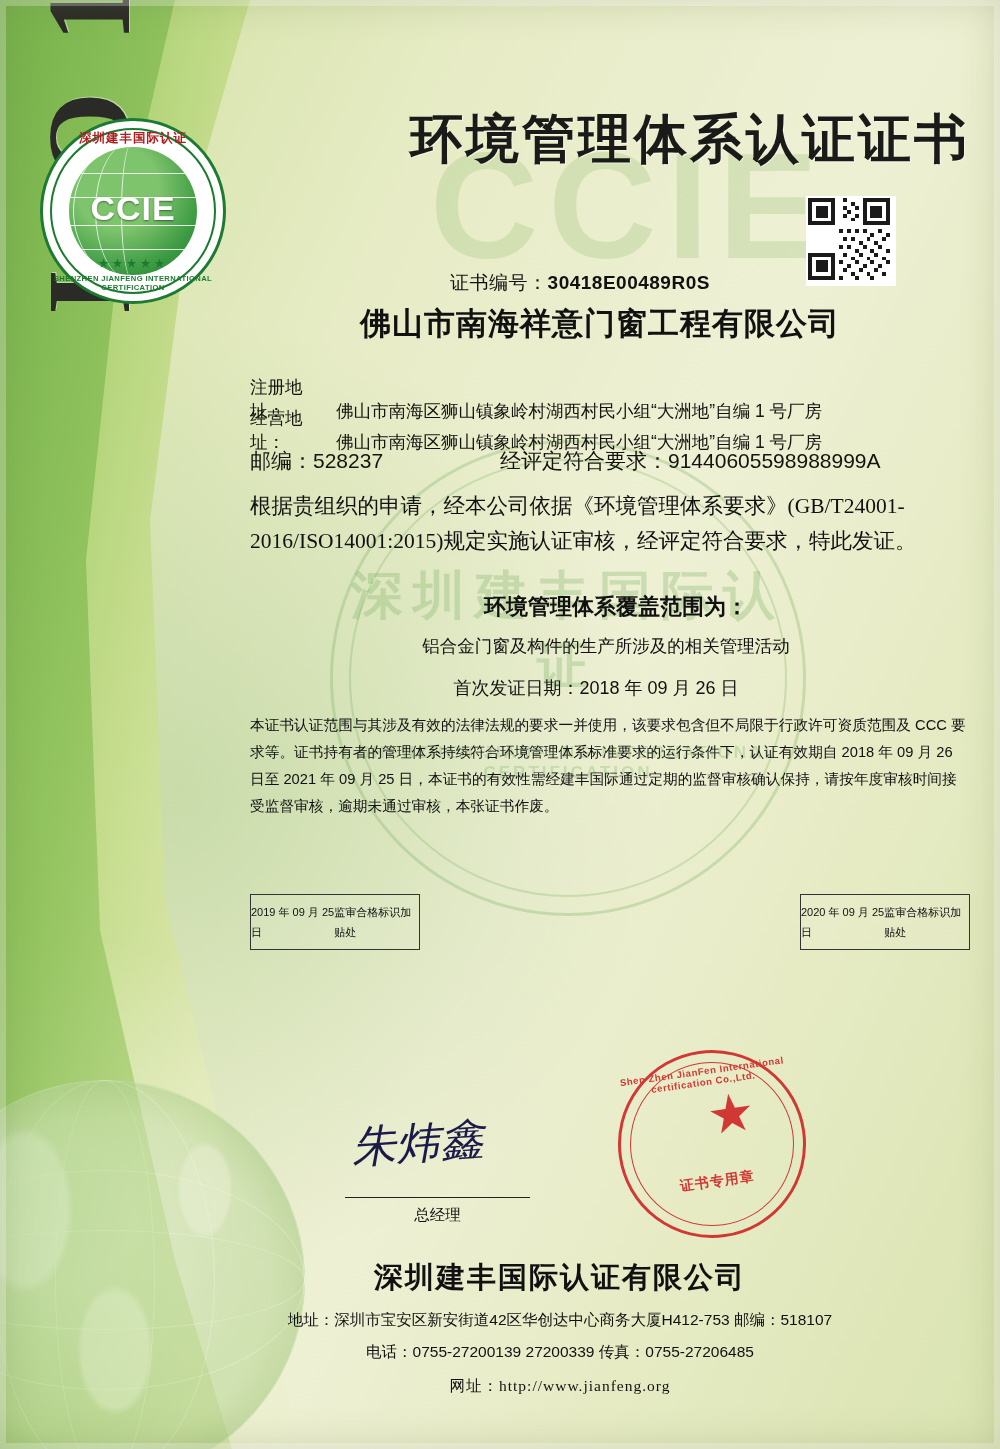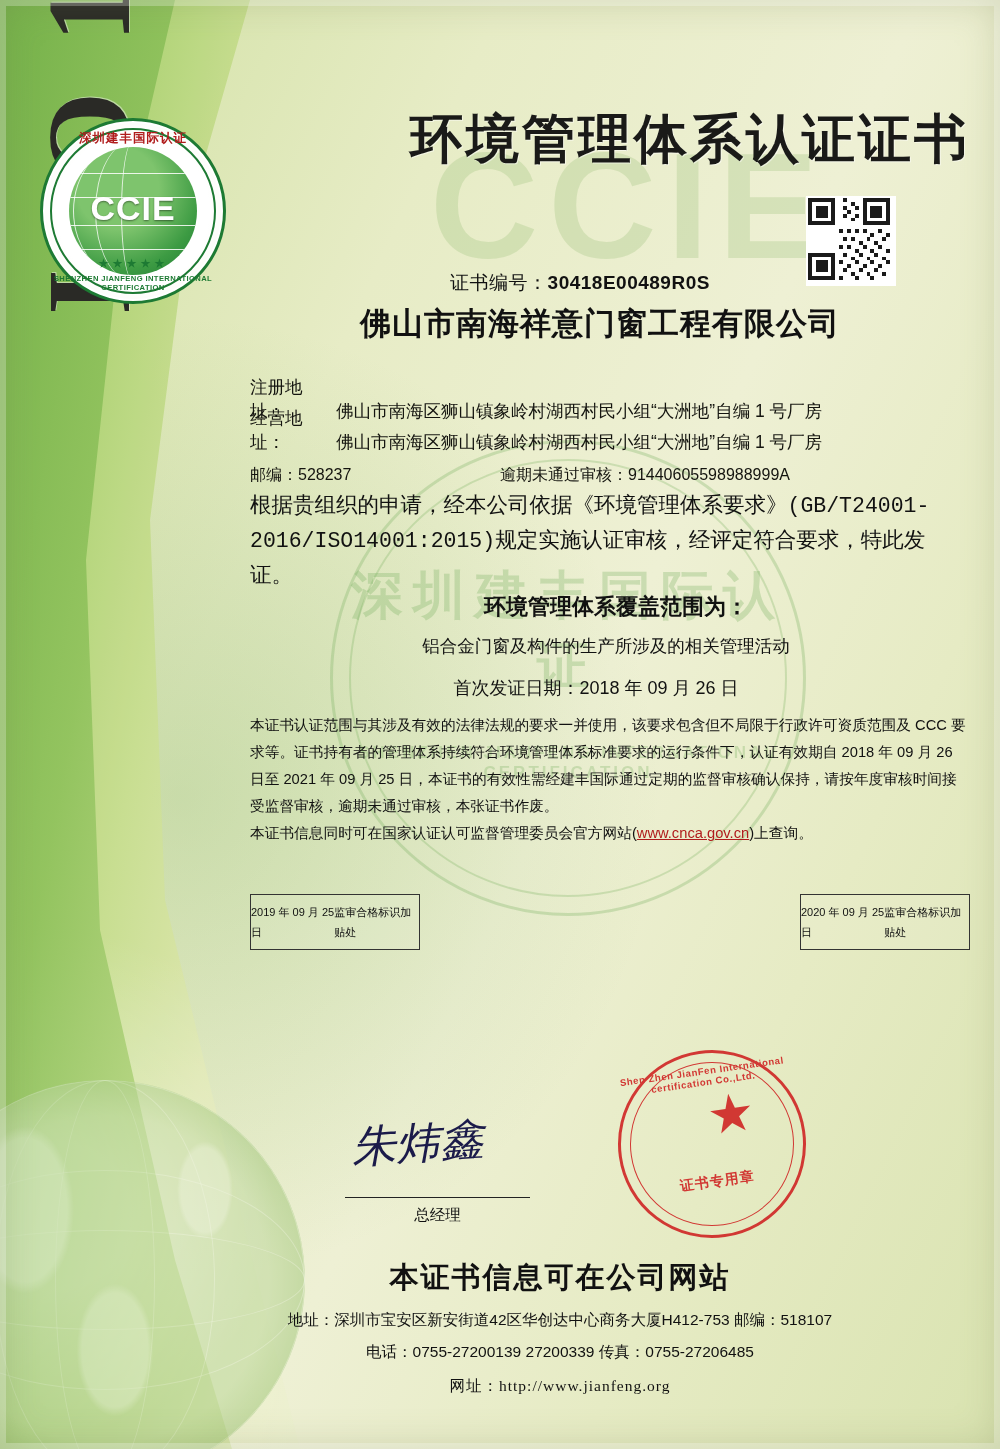--- a/index.html
+++ b/index.html
@@ -155,30 +155,30 @@
 
   .addr-line{
     position:absolute;left:250px;width:710px;font-size:17.5px;color:#14140f;
     font-family:"Liberation Sans", sans-serif;
   }
   .addr-line .lbl{display:inline-block;width:86px;}
   .a1{top:375px;}
   .a2{top:406px;}
 
   .zip-row{
-    position:absolute;left:250px;top:447px;width:710px;font-size:16px;color:#14140f;
-    font-family:"Liberation Sans", sans-serif;display:flex;margin-top:18px;
+    position:absolute;left:250px;top:447px;width:710px;font-size:21px;color:#14140f;
+    font-family:"Liberation Sans", sans-serif;display:flex;
   }
   .zip-row .zip{width:250px;}
   .zip-row .credit{flex:1;}
 
   .para{
     position:absolute;left:250px;top:489px;width:712px;
     font-size:21.5px;line-height:35px;color:#111;
-    font-family:Liberation Mono, monospace;
+    font-family:Liberation Serif, serif;
   }
 
   .scope-title{
     position:absolute;left:260px;top:592px;width:712px;text-align:center;
     font-size:22px;font-weight:700;color:#111;
     font-family:"Liberation Sans", sans-serif;
   }
   .scope-body{
     position:absolute;left:250px;top:634px;width:712px;text-align:center;
     font-size:17.5px;color:#111;
@@ -382,35 +382,32 @@
     </div>
     <div class="addr-line a2">
       <span class="lbl">经营地址：</span><span>佛山市南海区狮山镇象岭村湖西村民小组“大洲地”自编 1 号厂房</span>
     </div>
 
     <div class="zip-row">
       <div class="zip">
         <span>邮编：</span><span>528237</span>
       </div>
       <div class="credit">
-        <span>逾期未通过审核：</span><span>91440605598988999A</span>
+        <span>经评定符合要求：</span><span>91440605598988999A</span>
       </div>
     </div>
 
     <div class="para">根据贵组织的申请，经本公司依据《环境管理体系要求》(GB/T24001-2016/ISO14001:2015)规定实施认证审核，经评定符合要求，特此发证。</div>
 
     <div class="scope-title">环境管理体系覆盖范围为：</div>
     <div class="scope-body">铝合金门窗及构件的生产所涉及的相关管理活动</div>
     <div class="first-issue">首次发证日期：2018 年 09 月 26 日</div>
 
     <div class="fineprint">
       <div>本证书认证范围与其涉及有效的法律法规的要求一并使用，该要求包含但不局限于行政许可资质范围及 CCC 要求等。证书持有者的管理体系持续符合环境管理体系标准要求的运行条件下，认证有效期自 2018 年 09 月 26 日至 2021 年 09 月 25 日，本证书的有效性需经建丰国际通过定期的监督审核确认保持，请按年度审核时间接受监督审核，逾期未通过审核，本张证书作废。</div>
-      <div>
-        <span>本证书信息同时可在国家认证认可监督管理委员会官方网站(</span><a href="#">www.cnca.gov.cn</a><span>)上查询。</span>
-      </div>
     </div>
 
     <div class="stamp-boxes">
       <div class="stamp-box">
         <div>2019 年 09 月 25 日</div>
         <div>监审合格标识加贴处</div>
       </div>
       <div class="stamp-box">
         <div>2020 年 09 月 25 日</div>
         <div>监审合格标识加贴处</div>
@@ -423,20 +420,20 @@
       <div class="star">
           <span>★</span>
         </div>
       <div class="seal-cn">证书专用章</div>
     </div>
 
     <div class="signature">朱炜鑫</div>
     <div class="sig-line"></div>
     <div class="sig-label">总经理</div>
 
-    <div class="footer-company">本证书信息可在公司网站</div>
+    <div class="footer-company">深圳建丰国际认证有限公司</div>
     <div class="footer-line f1">地址：深圳市宝安区新安街道42区华创达中心商务大厦H412-753   邮编：518107</div>
     <div class="footer-line f2">电话：0755-27200139   27200339        传真：0755-27206485</div>
     <div class="footer-line f3">网址：http://www.jianfeng.org</div>
   </div>
 
   <div class="paper-edge"></div>
 </div>
 
 </body></html>

